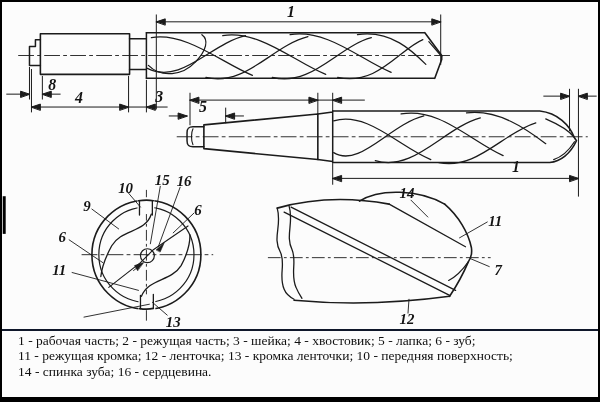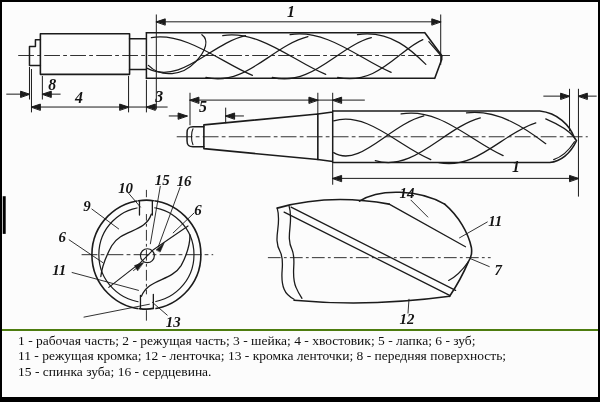--- a/index.html
+++ b/index.html
@@ -9,21 +9,21 @@
     box-sizing:border-box;
     background:#fcfcfc;
     border:2px solid #000;
     border-bottom:5px solid #000;
     overflow:hidden;
     font-family:"Liberation Serif", serif;
   }
   #drawing{position:absolute;left:0;top:0;}
   #legend{
     position:absolute;left:0;right:0;bottom:0;top:327px;
-    border-top:2px solid #4d7c0f;
+    border-top:2px solid #0f172a;
     background:#fcfcfc;
     padding:2px 0 0 16px;
     color:#101010;
     font-size:13.5px;
     line-height:15.4px;
     white-space:nowrap;
   }
   .dimnum{
     font-family:"Liberation Serif", serif;
     font-style:italic;font-weight:bold;
@@ -223,17 +223,17 @@
 
       <text class="secnum" x="408" y="198" text-anchor="middle" stroke="none">14</text>
       <text class="secnum" x="497" y="226" text-anchor="middle" stroke="none">11</text>
       <text class="secnum" x="500" y="275" text-anchor="middle" stroke="none">7</text>
       <text class="secnum" x="408" y="325" text-anchor="middle" stroke="none">12</text>
     </g>
   </svg>
 
   <div id="legend">
     <div>1 - рабочая часть; 2 - режущая часть; 3 - шейка; 4 - хвостовик; 5 - лапка; 6 - зуб;</div>
-    <div>11 - режущая кромка; 12 - ленточка; 13 - кромка ленточки; 8 - передняя поверхность;</div>
-    <div>15 - спинка зуба; 16 - сердцевина.</div>
+    <div>11 - режущая кромка; 12 - ленточка; 13 - кромка ленточки; 10 - передняя поверхность;</div>
+    <div>14 - спинка зуба; 16 - сердцевина.</div>
   </div>
 
 </div>
 
 </body></html>

